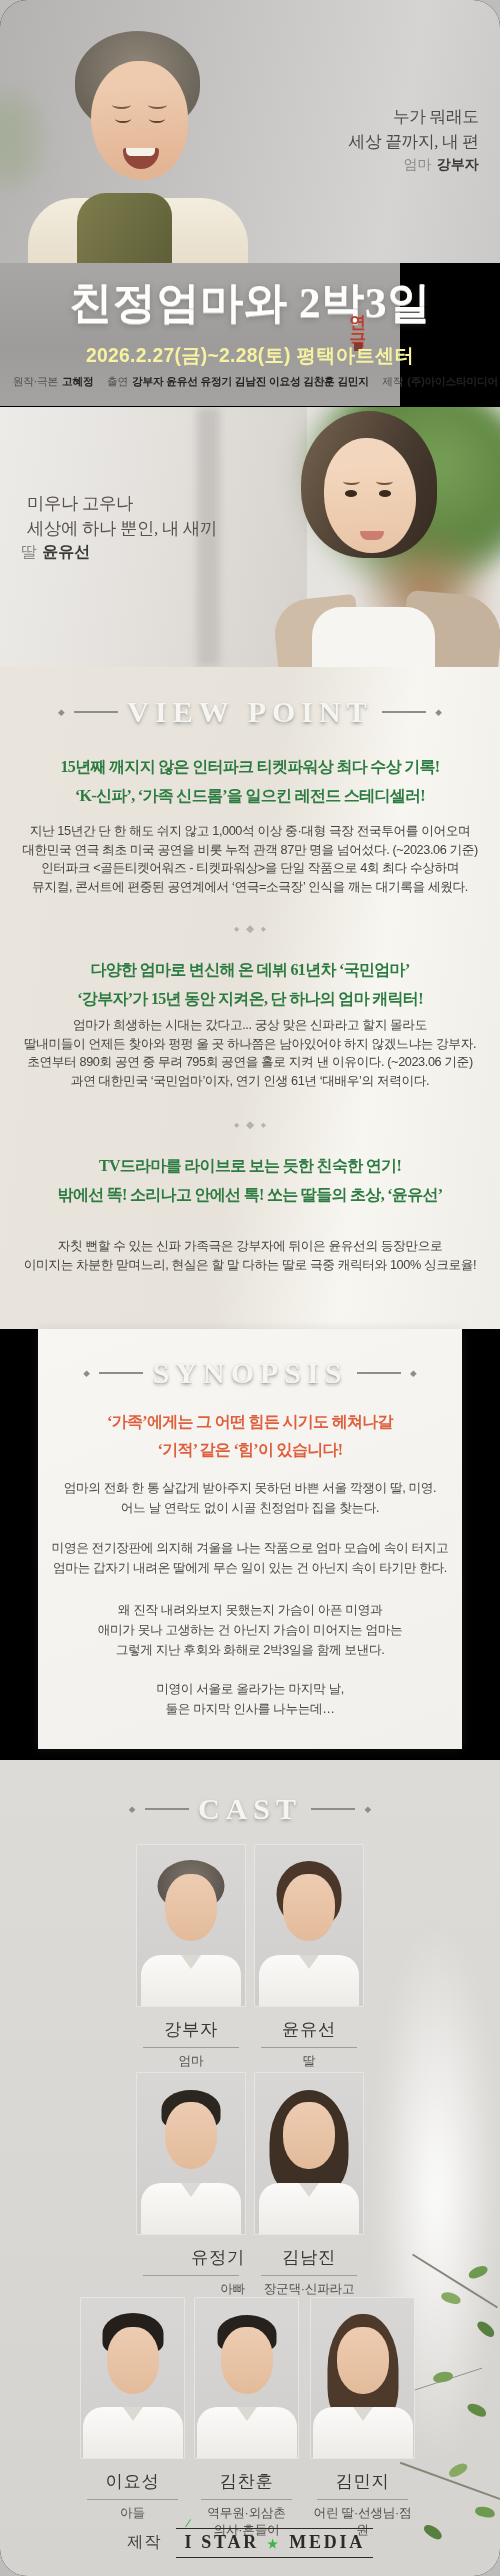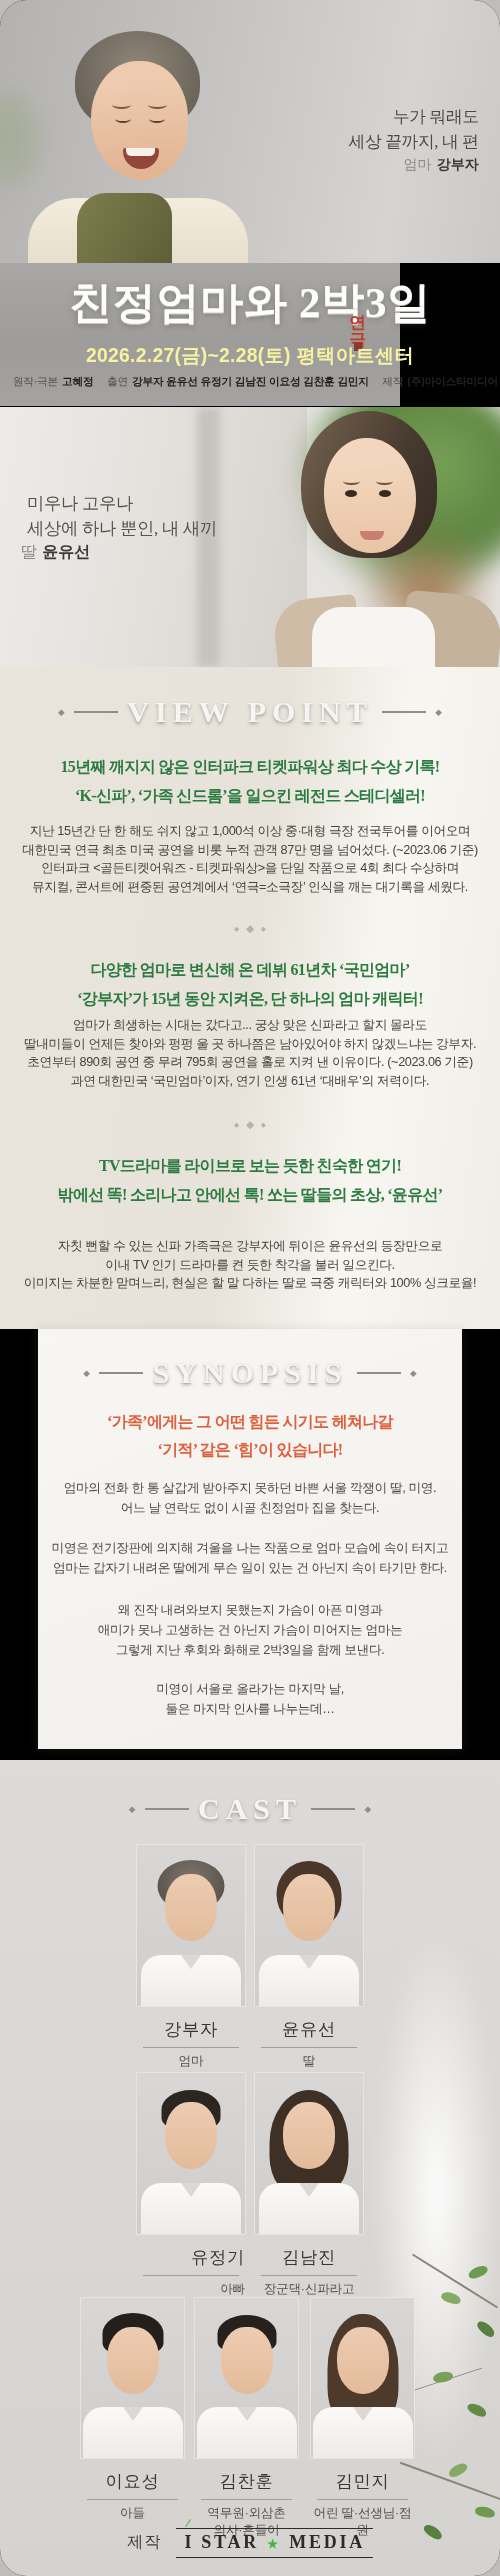--- a/index.html
+++ b/index.html
@@ -266,21 +266,20 @@
       <span class="md-b">◆</span>
       <span class="md-s">◆</span>
     </div>
 
     <div class="abs ctr vp-title" style="top:484px;">
       <div>TV드라마를 라이브로 보는 듯한 친숙한 연기!</div>
       <div>밖에선 똑! 소리나고 안에선 톡! 쏘는 딸들의 초상, ‘윤유선’</div>
     </div>
     <div class="abs ctr vp-body" style="top:570px;">
       <div>자칫 뻔할 수 있는 신파 가족극은 강부자에 뒤이은 윤유선의 등장만으로</div>
-      <div>이내 TV 인기 드라마를 켠 듯한 착각을 불러 일으킨다.</div>
       <div>이미지는 차분한 맏며느리, 현실은 할 말 다하는 딸로 극중 캐릭터와 100% 싱크로율!</div>
     </div>
   </div>
 
   <div class="abs sec-card">
     <div class="abs fancy-header" style="top:27px;width:424px;">
       <span class="fh-diamond">◆</span>
       <span class="fh-line"></span>
       <span class="fh-text">SYNOPSIS</span>
       <span class="fh-line"></span>

